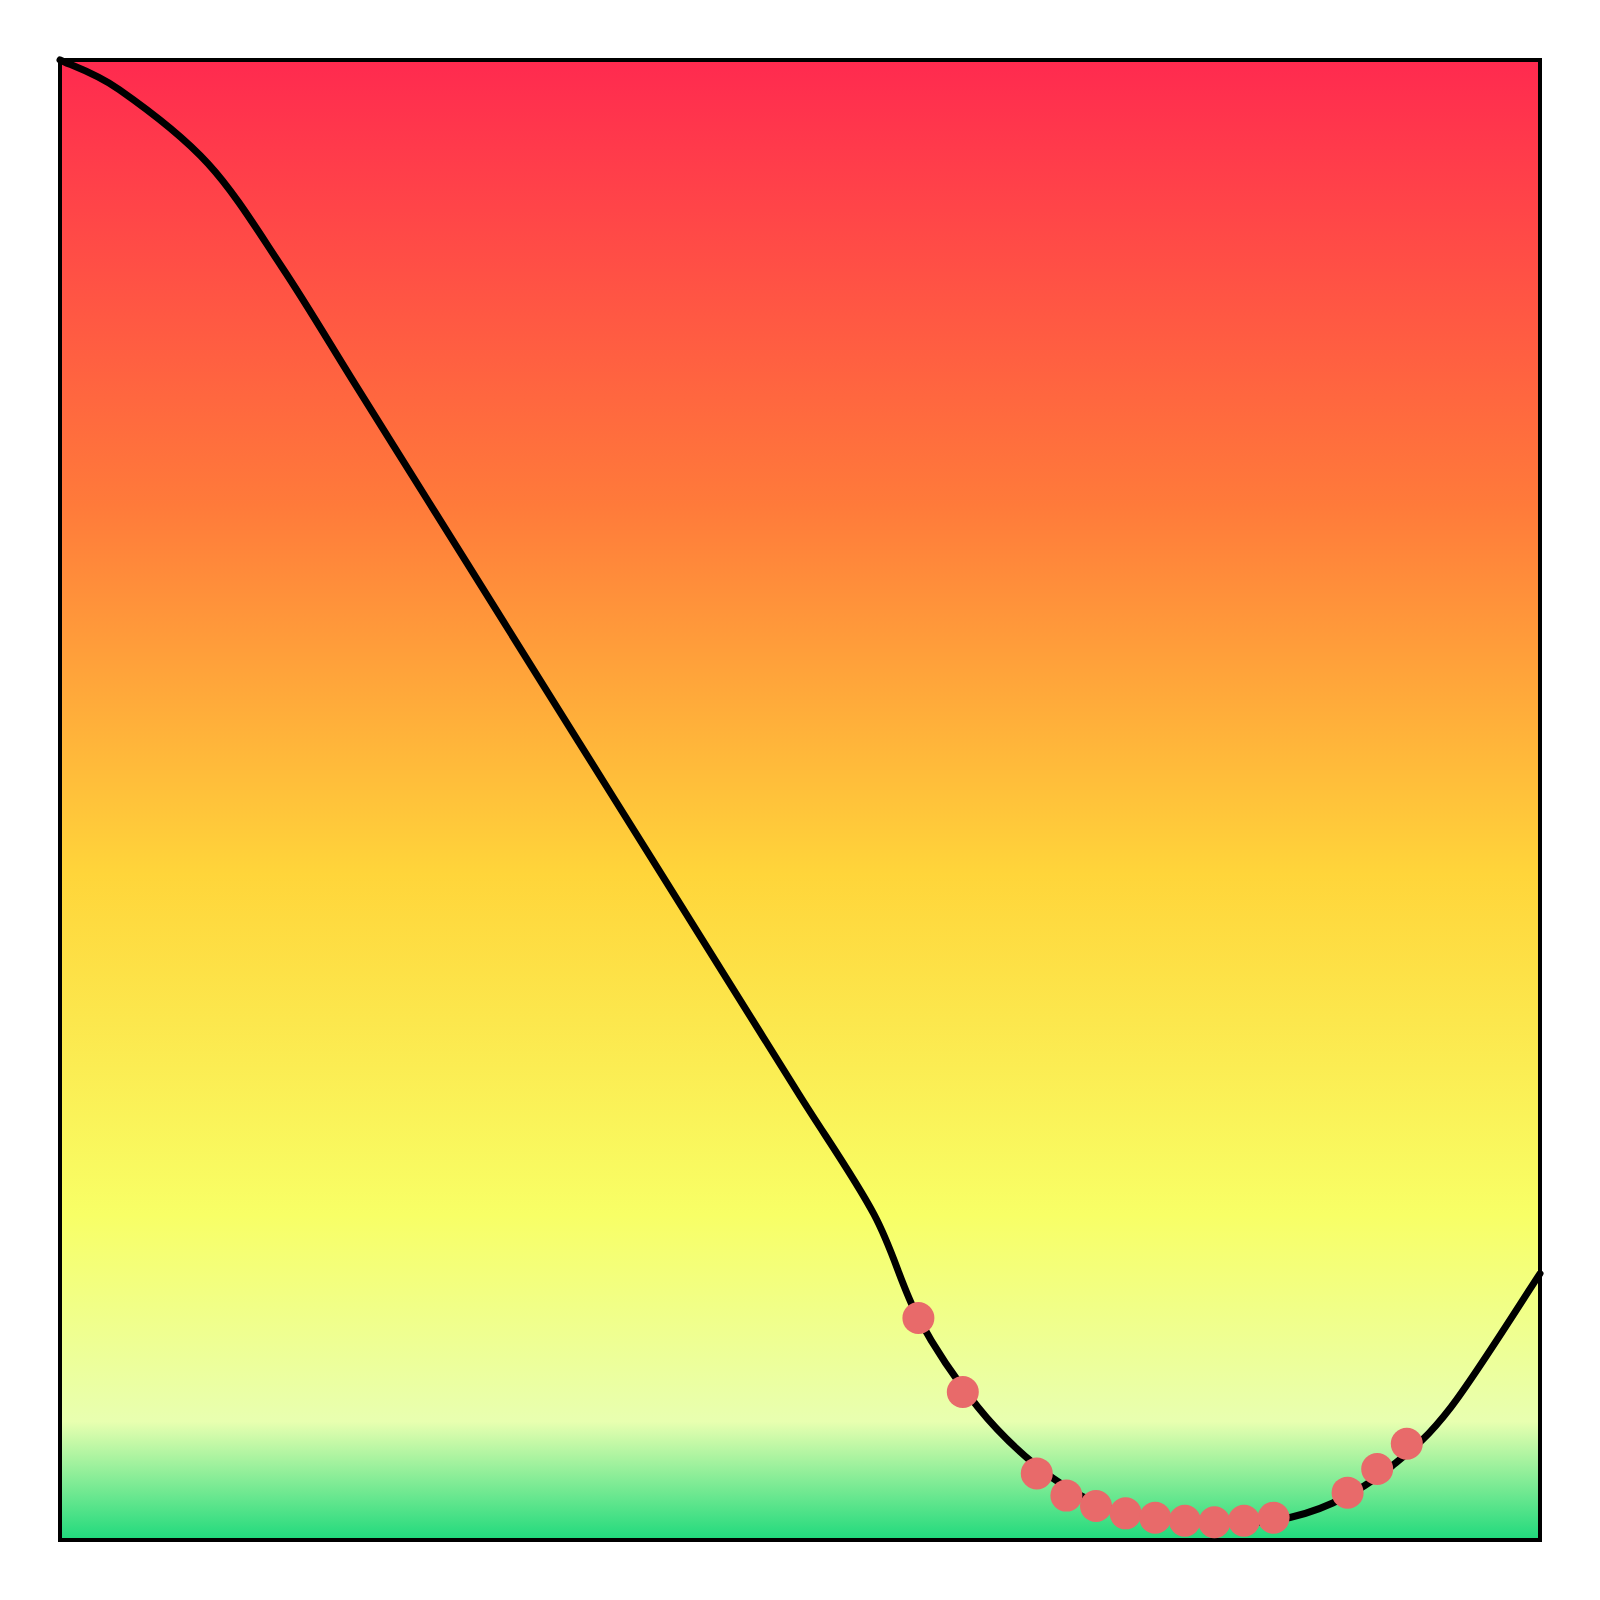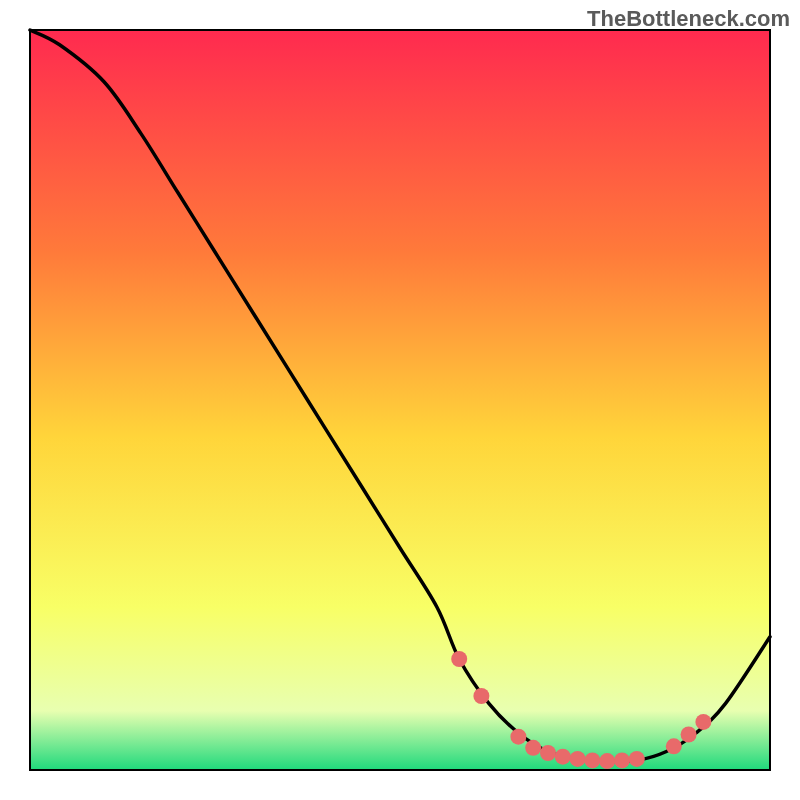--- a/index.html
+++ b/index.html
@@ -28,21 +28,20 @@
     z-index: 10;
   }
   svg {
     display: block;
   }
 </style>
 </head>
 <body>
 
 <div class="chart-container">
-  <div class="watermark">TheBottleneck.com</div>
   <svg id="chart-svg" width="800" height="800" viewBox="0 0 800 800">
     <defs>
       <linearGradient id="bg-grad" x1="0" y1="0" x2="0" y2="1">
         <stop id="g-stop-0" offset="0%" stop-color="#ff2a4f"></stop>
         <stop id="g-stop-1" offset="30%" stop-color="#ff7a3a"></stop>
         <stop id="g-stop-2" offset="55%" stop-color="#ffd53a"></stop>
         <stop id="g-stop-3" offset="78%" stop-color="#f8ff66"></stop>
         <stop id="g-stop-4" offset="92%" stop-color="#e8ffb0"></stop>
         <stop id="g-stop-5" offset="100%" stop-color="#1fd97c"></stop>
       </linearGradient>

